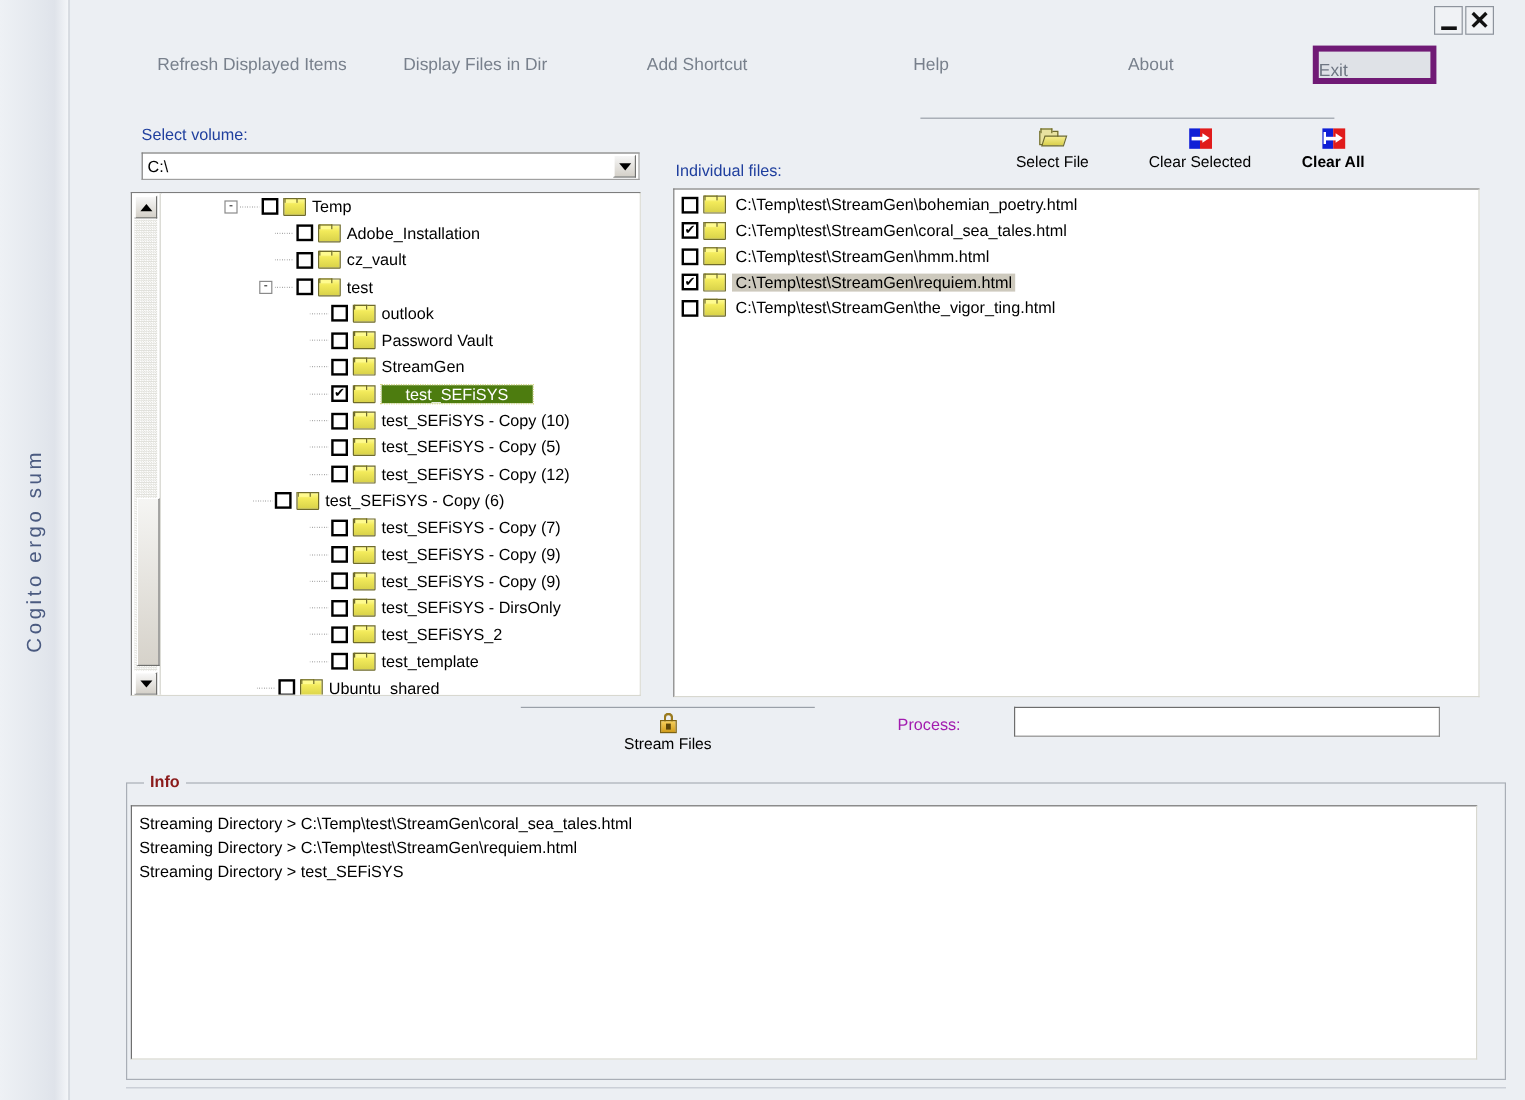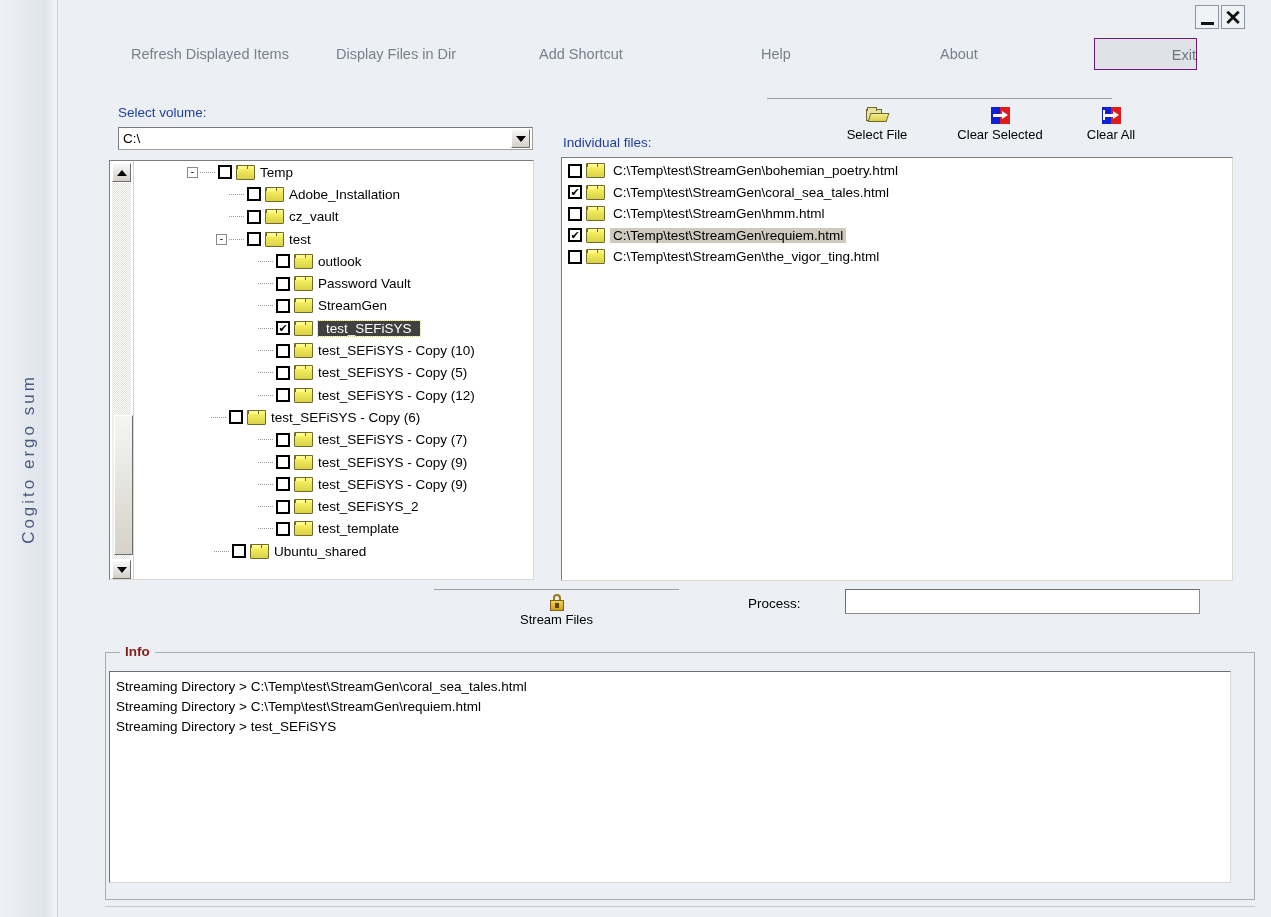--- a/index.html
+++ b/index.html
@@ -79,23 +79,23 @@
     height: 32px;
     line-height: 32px;
     color: #78808c;
     font-size: 14.5px;
     cursor: pointer;
     white-space: nowrap;
     font-family: "Liberation Sans", sans-serif;
   }
   .menu-item.exit-btn {
     background: #dfe2e7;
-    text-align: right;
+    text-align: left;
     color: #6e7682;
-    border: 1px solid #701a75;
+    border: 5px solid #701a75;
   }
 
   
   .blue-label {
     position: absolute;
     color: #1f3f9e;
     font-size: 13.5px;
     font-family: "Liberation Sans", sans-serif;
   }
 
@@ -246,25 +246,25 @@
     content: "";
     position: absolute;
     left: 0; top: -1px;
     width: 9px; height: 3px;
     background: #fffb8f;
     border: 1px solid #6f6b2b;
     border-bottom: none;
   }
   .tree-label { padding-right: 3px; }
   .tree-label.selected {
-    background: #404040;
+    background: #4d7c0f;
     color: #fff;
     outline: 1px dotted #d6d68a;
     outline-offset: 0px;
-    padding: 0 8px;
+    padding: 0 20px;
   }
 
   
   #right-toolbar {
     position: absolute;
     left: 708px; top: 98px;
     width: 345px;
   }
   #rt-divider {
     position: absolute;
@@ -412,21 +412,21 @@
     position: absolute; left: 5px; top: 9px;
     width: 4px; height: 5px;
     background: #5c4609;
   }
 
   
   #process-label {
     position: absolute;
     left: 689px; top: 596px;
     font-size: 13.5px;
-    color: #000000;
+    color: #a21caf;
     font-family: "Liberation Sans", sans-serif;
   }
   #process-input {
     position: absolute;
     left: 786px; top: 589px;
     width: 355px; height: 25px;
     background: #fff;
     border: 1px solid #8d8d8d;
     border-top-color: #6d6d6d;
     border-left-color: #6d6d6d;
@@ -537,21 +537,21 @@
               <div class="bl"></div>
               <div class="rd"></div>
               <div class="arw">
                 <div class="shaft"></div>
                 <div class="head"></div>
               </div>
             </div>
           </div>
           <div>Clear Selected</div>
         </div>
-        <div class="tbar-btn" style="left: 290px; width: 108px;">
+        <div class="tbar-btn" style="left: 290px; width: 108px; font-weight: bold;">
           <div class="tbar-icon">
             <div class="ico-clear">
               <div class="bl"></div>
               <div class="rd"></div>
               <div class="bar"></div>
               <div class="arw">
                 <div class="shaft"></div>
                 <div class="head"></div>
               </div>
             </div>
@@ -676,20 +676,27 @@
             <span class="dots"></span>
             <span class="tchk"></span>
             <span class="folder"></span>
             <span class="tree-label">test_SEFiSYS - Copy (9)</span>
           </div>
           <div class="tree-row" style="padding-left: 110px;">
             <span class="expander-spacer"></span>
             <span class="dots"></span>
             <span class="tchk"></span>
             <span class="folder"></span>
+            <span class="tree-label">test_SEFiSYS - DirsOnly</span>
+          </div>
+          <div class="tree-row" style="padding-left: 110px;">
+            <span class="expander-spacer"></span>
+            <span class="dots"></span>
+            <span class="tchk"></span>
+            <span class="folder"></span>
             <span class="tree-label">test_SEFiSYS_2</span>
           </div>
           <div class="tree-row" style="padding-left: 110px;">
             <span class="expander-spacer"></span>
             <span class="dots"></span>
             <span class="tchk"></span>
             <span class="folder"></span>
             <span class="tree-label">test_template</span>
           </div>
           <div class="tree-row" style="padding-left: 66px;">

